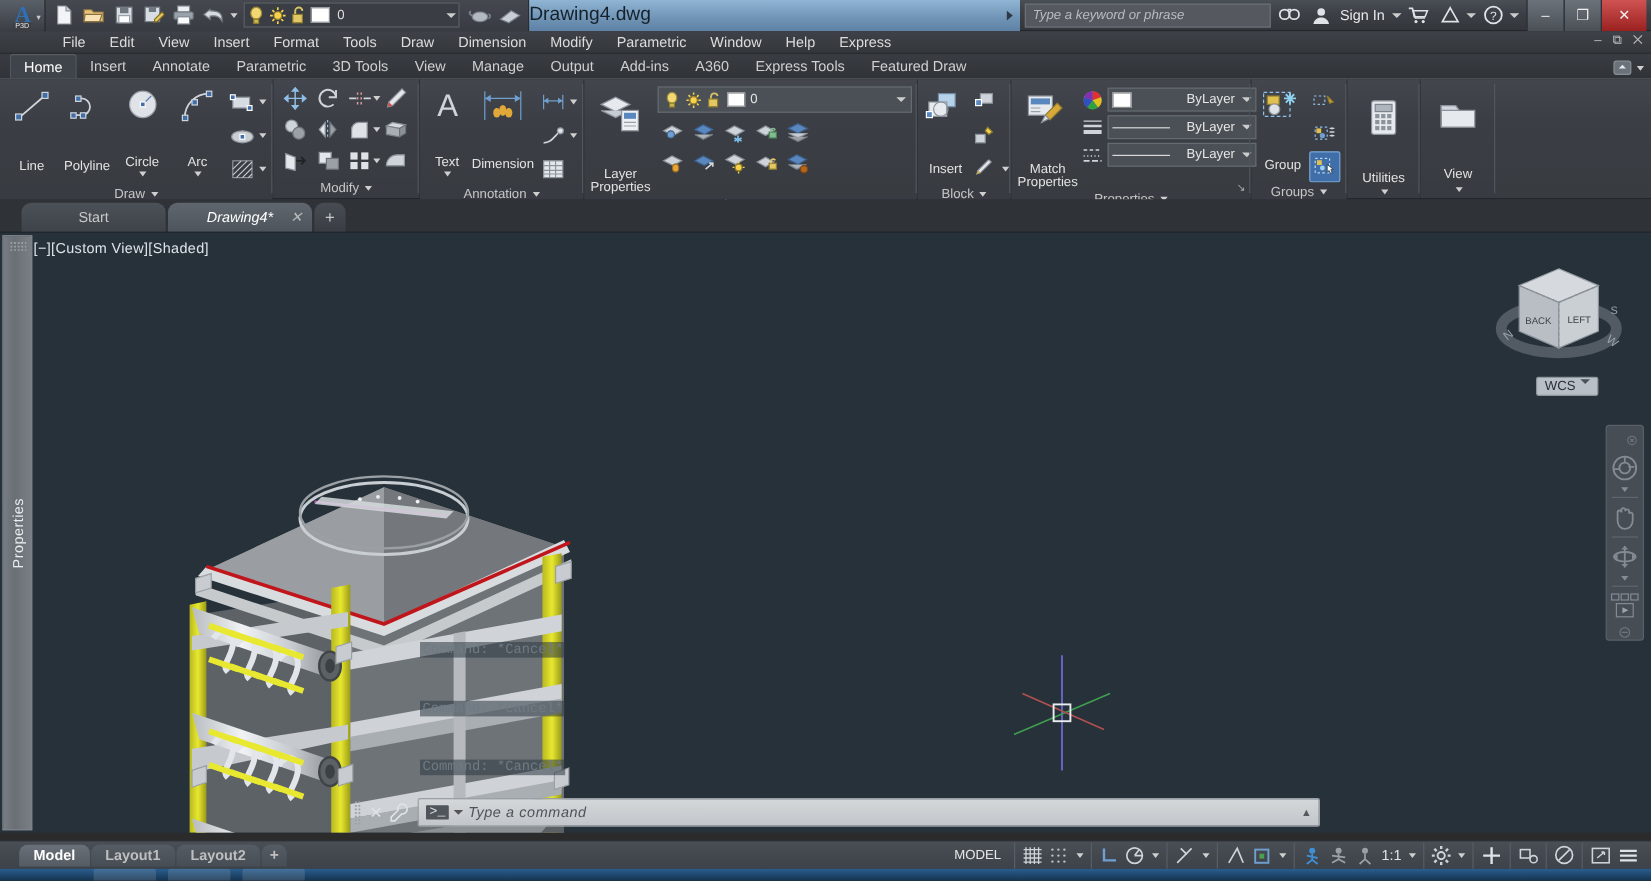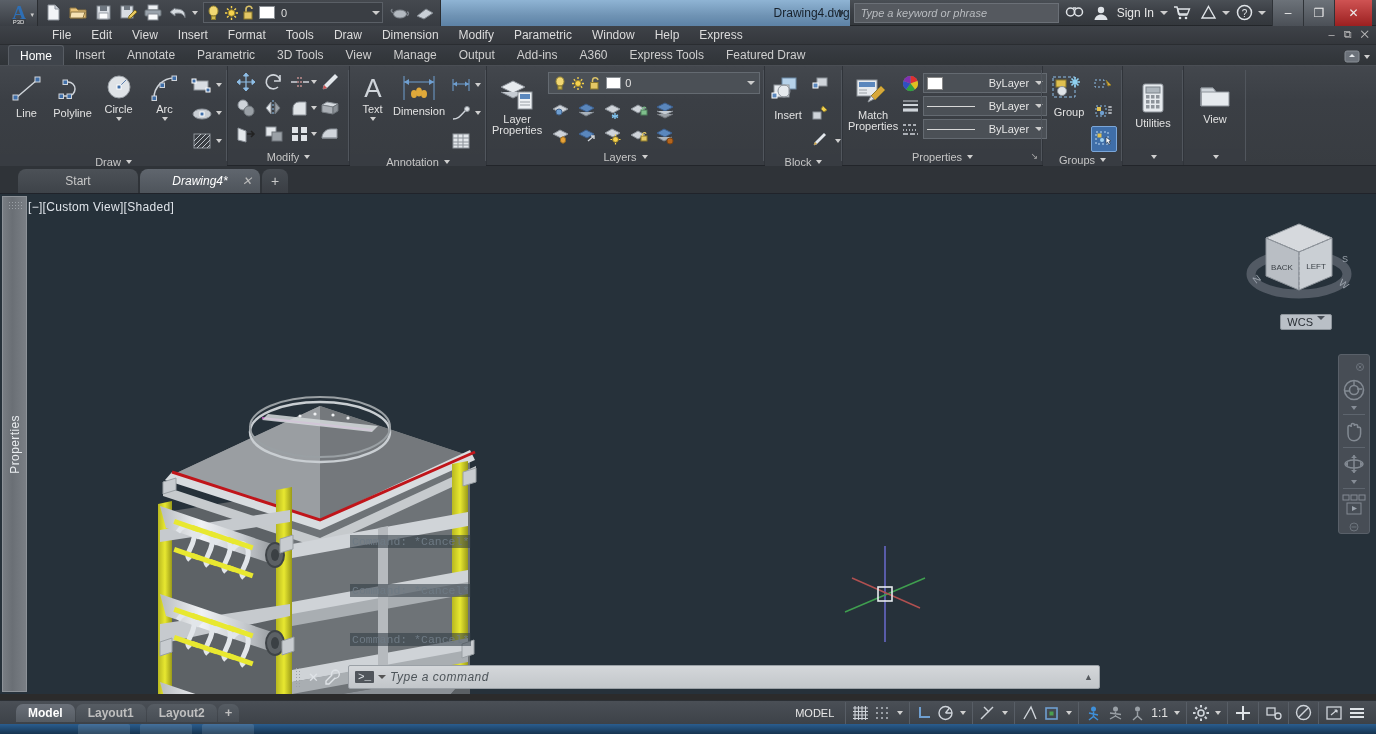--- a/index.html
+++ b/index.html
@@ -39,23 +39,23 @@
     border:1px solid #5a5f66; margin:0 4px; padding:0 2px; gap:3px; min-width:180px;
   }
   .lq-name{ color:#ddd; font-size:11px; margin-left:3px; flex:1;}
   .caret-d{ width:0;height:0;border-left:4px solid transparent;border-right:4px solid transparent;border-top:4px solid #ccc;}
   .wsbox{
     display:flex; align-items:center; height:26px; padding:0 6px; gap:5px;
     background:linear-gradient(to bottom,#45494f,#383c42); border-right:1px solid #2a2d31;
   }
   .ws-label{ font-size:12px; color:#e4e4e4;}
   .doctitle{
-    flex:1; display:flex; align-items:center; justify-content:flex-end; height:26px;
+    flex:1; display:flex; align-items:center; justify-content:flex-start; height:26px;
     background:linear-gradient(to bottom,#8fb4d4,#6f93b4 60%,#5d82a6);
-    color:#17212b; font-size:12px; position:relative;
+    color:#17212b; font-size:16px; position:relative;
   }
   .doctitle .tri{ position:absolute; right:6px; width:0;height:0;
     border-top:4px solid transparent;border-bottom:4px solid transparent;border-left:5px solid #2c3a47;}
   .searchbox{
     width:205px; height:20px; background:#55595f; border:1px solid #6b7077;
     display:flex; align-items:center; padding:0 6px; margin:0 4px;
   }
   .searchbox span{ font-style:italic; color:#b9bcc0; font-size:11px;}
   .rightqat{ display:flex; align-items:center; gap:2px; padding-right:4px;}
   .signin{ color:#e8e8e8; font-size:12px; margin:0 4px 0 2px;}
@@ -105,21 +105,21 @@
   }
   .panel-body{ flex:1; display:flex; align-items:flex-start; padding:4px 5px 0 5px; gap:3px;}
   .panel-title{
     height:16px; line-height:16px; text-align:center; font-size:11px; color:#c6c6c6;
     background:#383c42; display:flex; align-items:center; justify-content:center; gap:4px;
   }
   .bigbtn{
     width:46px; display:flex; flex-direction:column; align-items:center; gap:2px; padding-top:2px;
     cursor:default;
   }
-  .bigbtn .lbl{ font-size:11px; color:#e2e2e2; text-align:center; line-height:11px;}
+  .bigbtn .lbl{ font-size:11px; color:#e2e2e2; text-align:center; line-height:11px;margin-top:26px;}
   .bigbtn.wide{ width:58px;}
   .smrow{ display:flex; flex-direction:column; gap:2px; padding-top:2px;}
   .smbtn{ width:26px;height:26px; display:flex;align-items:center;justify-content:center;}
   .smbtn.sel{ background:#3f6ea8; border:1px solid #7ba6d8; border-radius:2px;}
   .ico{ display:block; }
   .dd{ width:0;height:0;border-left:3.5px solid transparent;border-right:3.5px solid transparent;border-top:4px solid #cfcfcf; margin-left:1px;}
   .panel-expand{ position:absolute; right:4px; bottom:1px; font-size:9px; color:#aaa;}
 
   
   .lay-combo{

